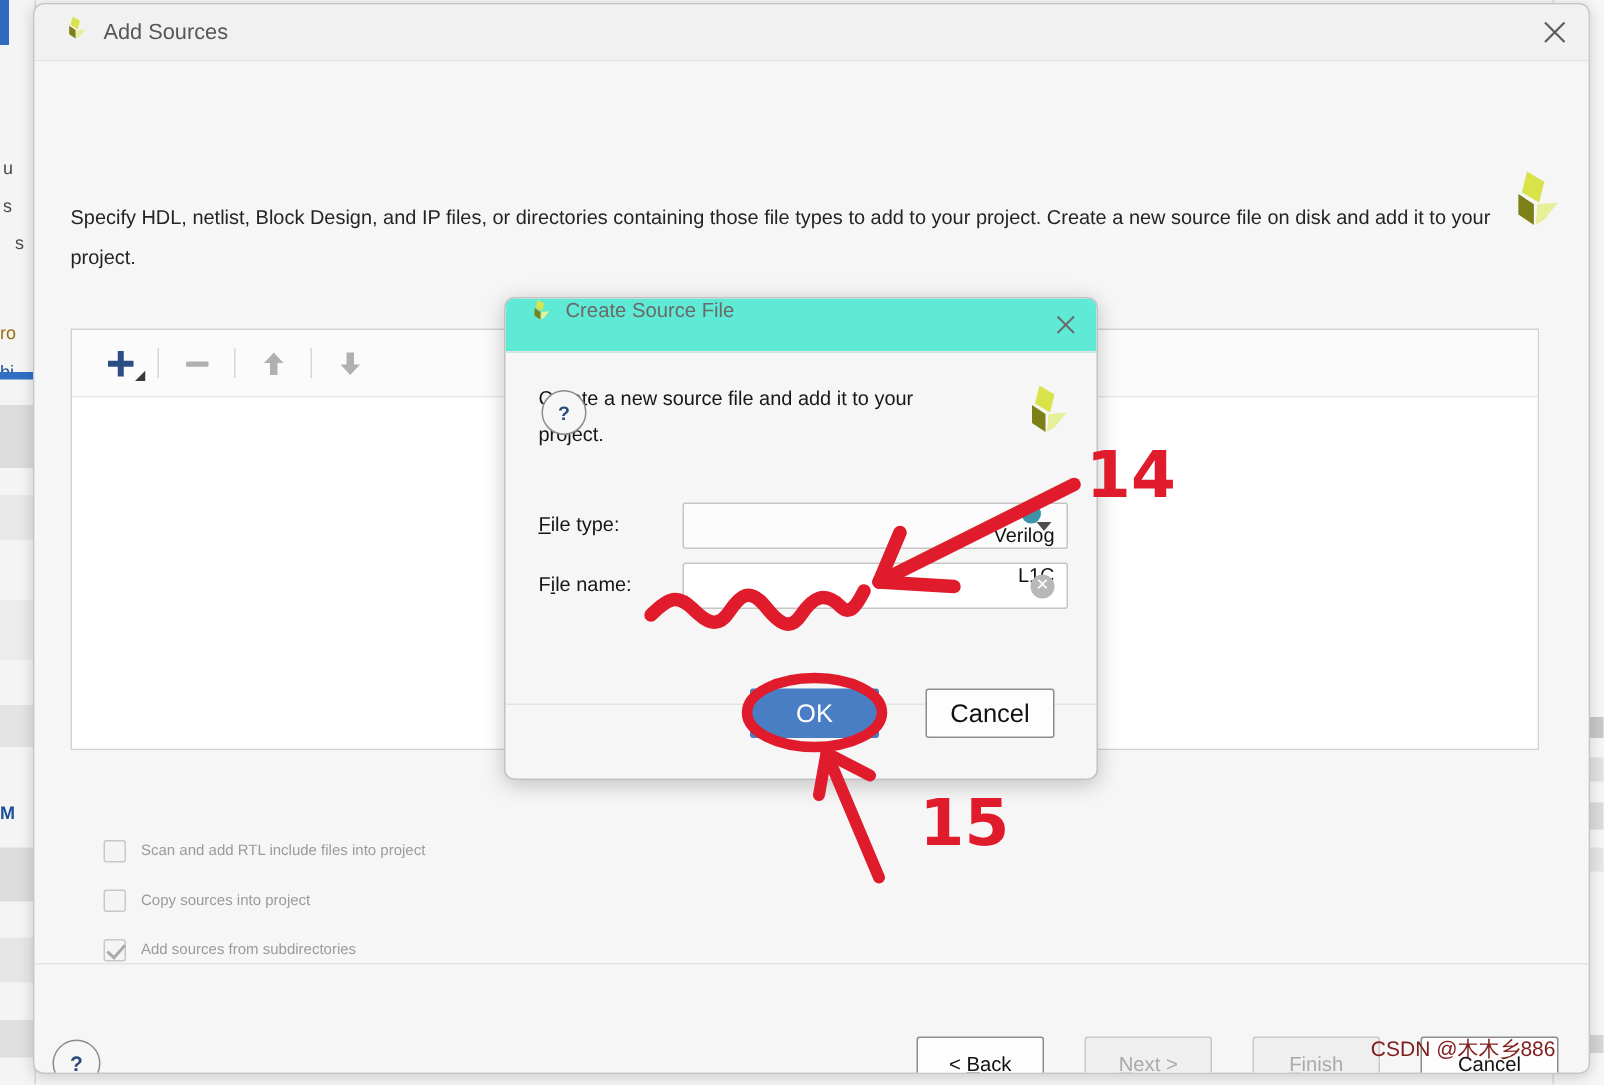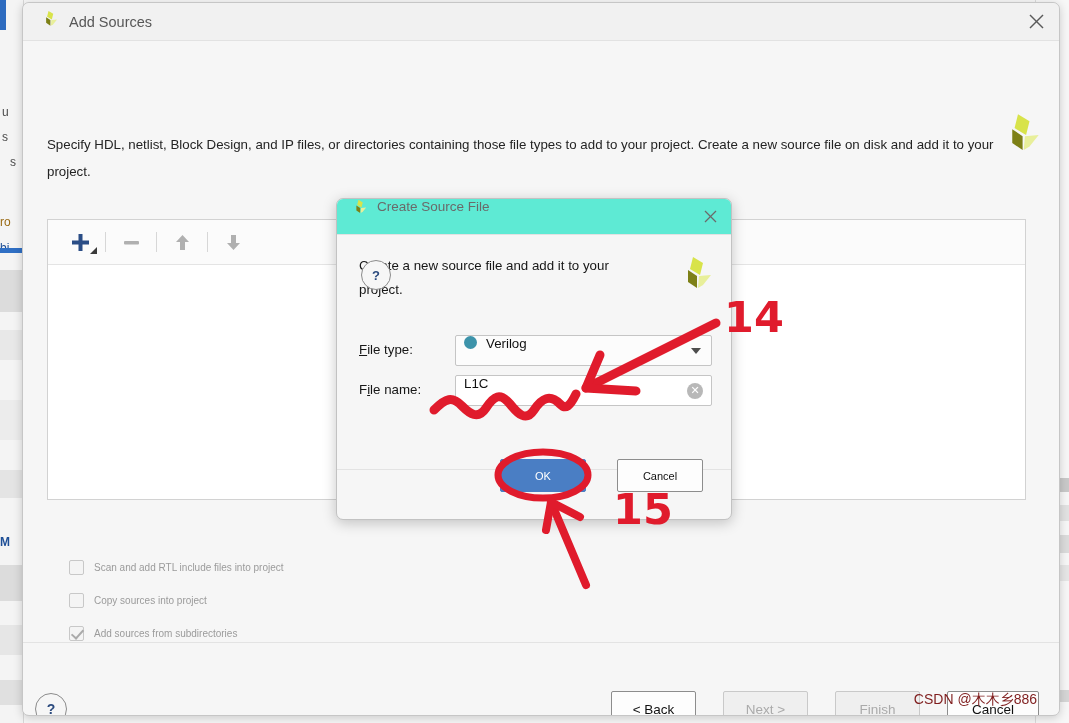--- a/index.html
+++ b/index.html
@@ -242,23 +242,23 @@
     font-size: 13.3px; color: #161616;
     white-space: nowrap;
   }
   .field-label u { text-decoration: underline; }
   .field-ctrl {
     position: absolute; left: 96px; top: 0;
     width: 257px; height: 31px;
     background: #ffffff;
     border: 1px solid #c5c5c5;
     border-radius: 2px;
-    display: flex; align-items: flex-start;
+    display: flex; align-items: flex-end;
     padding: 0 8px;
-    font-size: 13.3px; color: #111;
+    font-size: 13.3px; color: #111; flex-direction: column;
   }
   .field-ctrl.combo { background: #fcfcfc; }
   .combo-arrow {
     position: absolute; right: 10px; top: 50%;
     transform: translateY(-50%);
     width: 0; height: 0;
     border-left: 5px solid transparent;
     border-right: 5px solid transparent;
     border-top: 6px solid #4d4d4d;
   }
@@ -283,21 +283,21 @@
     background: #e3e3e3;
   }
   .cs-help {
     position: absolute; left: 24px; top: 61px;
     width: 30px; height: 30px;
   }
   .cs-btn {
     position: absolute;
     height: 33px;
     border-radius: 2px;
-    font-size: 11px;
+    font-size: 17px;
     display: flex; align-items: center; justify-content: center;
     cursor: pointer;
   }
   .cs-btn.primary {
     background: #4a7ec4;
     border: 1px solid #4a7ec4;
     color: #ffffff;
   }
   .cs-btn.normal {
     background: #fdfdfd;
@@ -524,16 +524,16 @@
     <path d="M586 388 L600 355 M586 388 L636 391" stroke="#e01b2c" stroke-width="9" fill="none" stroke-linecap="round"></path>
 
     <path d="M434 410 C446 398, 452 396, 462 406 C470 414, 478 420, 486 408 C494 396, 500 392, 510 404 C518 414, 526 422, 534 410 C542 398, 550 394, 560 404 C566 410, 570 406, 576 394" stroke="#e01b2c" stroke-width="9" fill="none" stroke-linecap="round" stroke-linejoin="round"></path>
 
     <ellipse cx="543" cy="475" rx="45" ry="23" stroke="#e01b2c" stroke-width="7" fill="none"></ellipse>
 
     <path d="M586 585 L551 502" stroke="#e01b2c" stroke-width="8" fill="none" stroke-linecap="round"></path>
     <path d="M551 502 L546 530 M551 502 L580 517" stroke="#e01b2c" stroke-width="8" fill="none" stroke-linecap="round"></path>
   </svg>
   <div class="anno-num" style="left:724px; top:296px;">14</div>
-  <div class="anno-num" style="left:613px; top:488px;">15</div>
+  <div class="anno-num" style="left:613px; top:528px;">15</div>
 </div>
 
 <div id="watermark">CSDN @木木乡886</div>
 
 </body></html>

